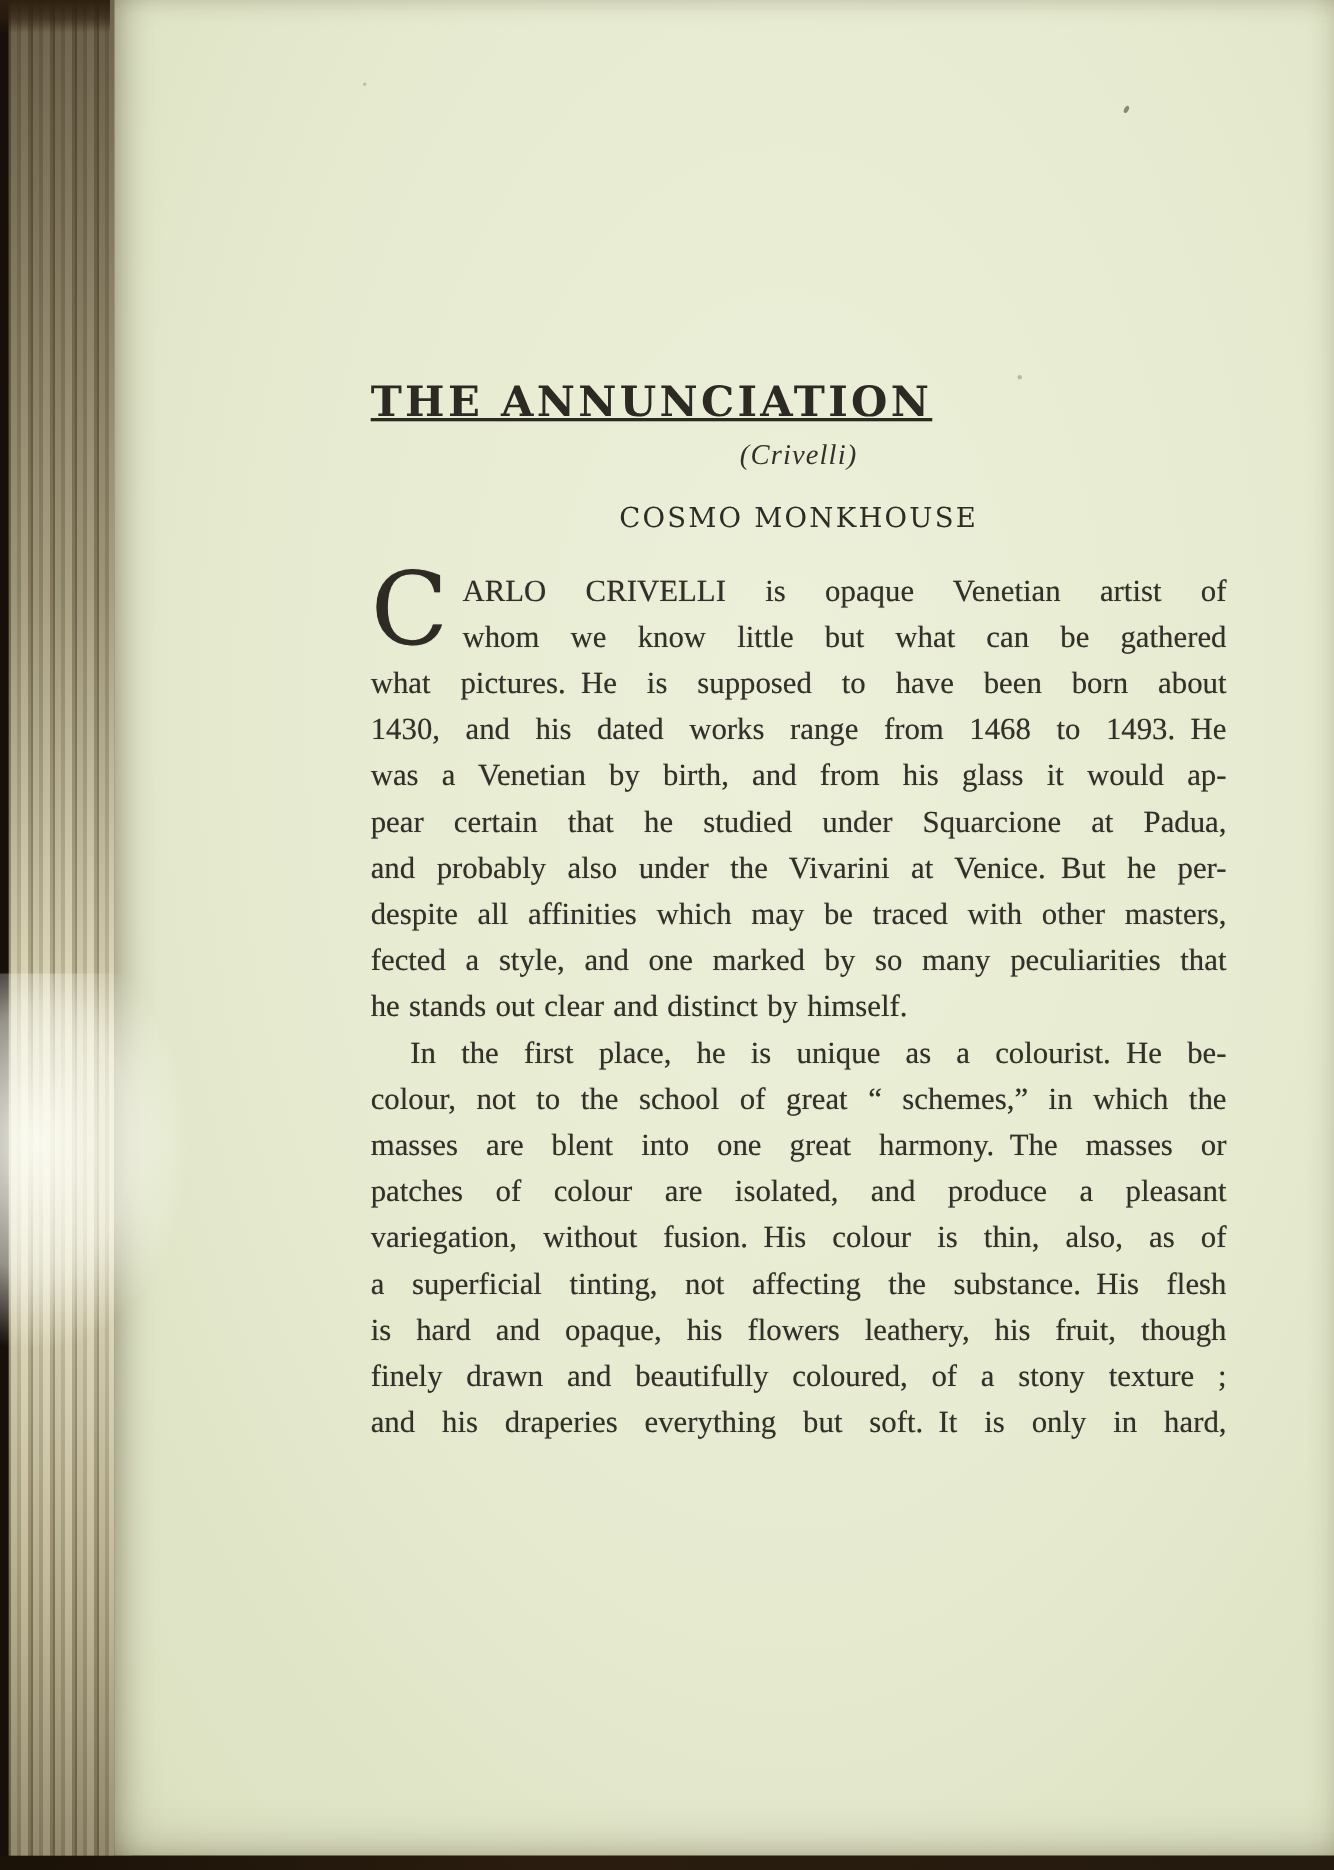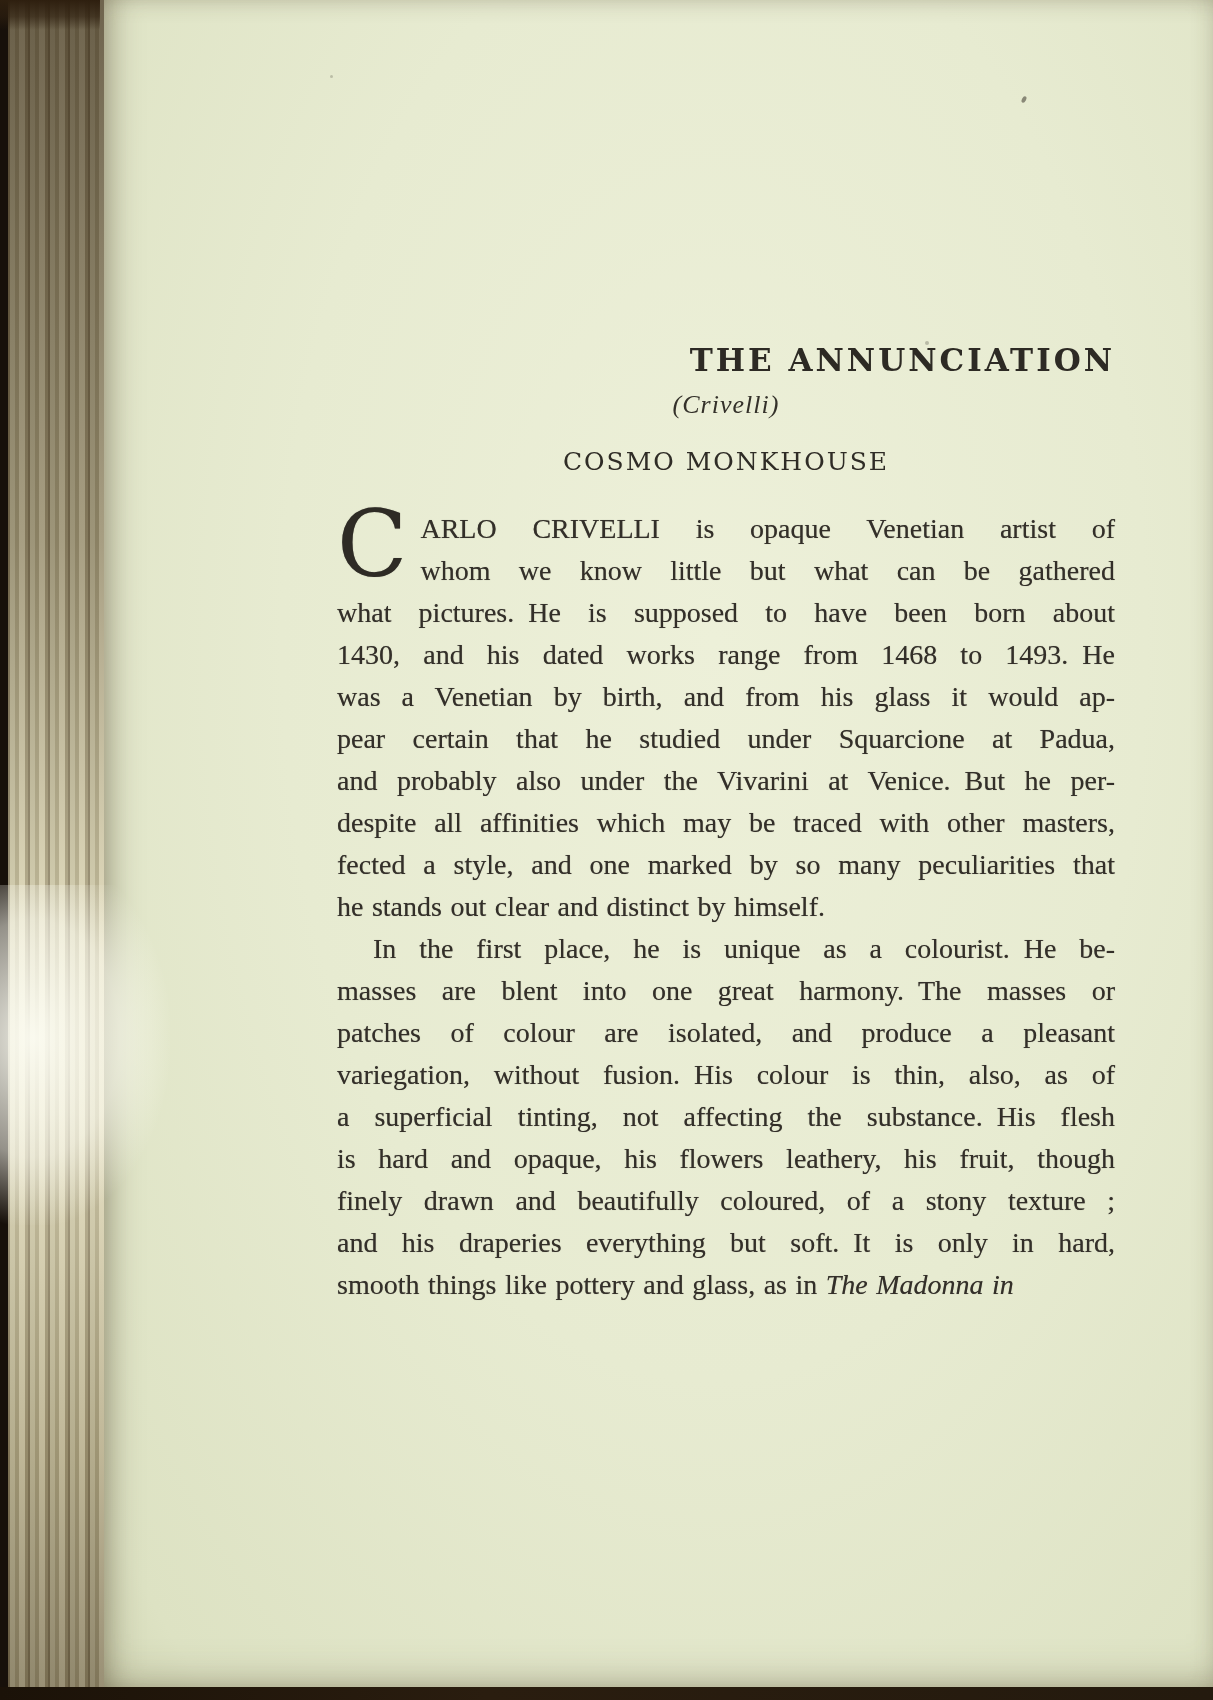--- a/index.html
+++ b/index.html
@@ -54,23 +54,24 @@
   .speck.a{left:1022px;top:96px;width:4px;height:7px;transform:rotate(28deg);}
   .speck.b{left:925px;top:341px;width:4px;height:4px;opacity:.5;}
   .speck.c{left:330px;top:75px;width:3px;height:3px;opacity:.45;}
 
   
   .content{
     position:absolute;left:233px;top:342px;width:778px;
     color:#33302a;
   }
   .title{
-    text-align:right;font-weight:bold;font-size:31px;letter-spacing:3px;
+    text-align:left;font-weight:bold;font-size:38px;letter-spacing:3px;
     color:#2d2a24;margin:0 0 9px 0;
     font-family:"DejaVu Serif","Liberation Serif",serif;
+    text-decoration:underline;
   }
   .subtitle{
     text-align:center;font-style:italic;font-size:26px;letter-spacing:1px;
     color:#34312a;margin:12px 0 27px 0;
   }
   .author{
     text-align:center;font-weight:normal;font-size:25px;letter-spacing:2px;
     color:#2f2c26;margin:0 0 32px 0;
     font-family:"DejaVu Serif","Liberation Serif",serif;
   }
@@ -114,28 +115,28 @@
               <div class="line">pear certain that he studied under Squarcione at Padua,</div>
               <div class="line">and probably also under the Vivarini at Venice. But he per-</div>
               <div class="line">despite all affinities which may be traced with other masters,</div>
               <div class="line">fected a style, and one marked by so many peculiarities that</div>
               <div class="line last">he stands out clear and distinct by himself.</div>
             </div>
         </div>
         <div class="paragraph para2">
           <div class="lines">
               <div class="line">In the first place, he is unique as a colourist. He be-</div>
+              <div class="line">colour, not to the school of great “ schemes,” in which the</div>
               <div class="line">masses are blent into one great harmony. The masses or</div>
               <div class="line">patches of colour are isolated, and produce a pleasant</div>
               <div class="line">variegation, without fusion. His colour is thin, also, as of</div>
               <div class="line">a superficial tinting, not affecting the substance. His flesh</div>
               <div class="line">is hard and opaque, his flowers leathery, his fruit, though</div>
               <div class="line">finely drawn and beautifully coloured, of a stony texture ;</div>
               <div class="line">and his draperies everything but soft. It is only in hard,</div>
-              <div class="line last"><span>smooth things like pottery and glass, as in </span><span class="italic">The Madonna in</span></div>
             </div>
         </div>
       </div>
     </div>
   </div>
   <div class="curl-highlight"></div>
   <div class="corner-top"></div>
   <div class="bottom-edge"></div>
   <div class="speck a"></div>
   <div class="speck b"></div>

